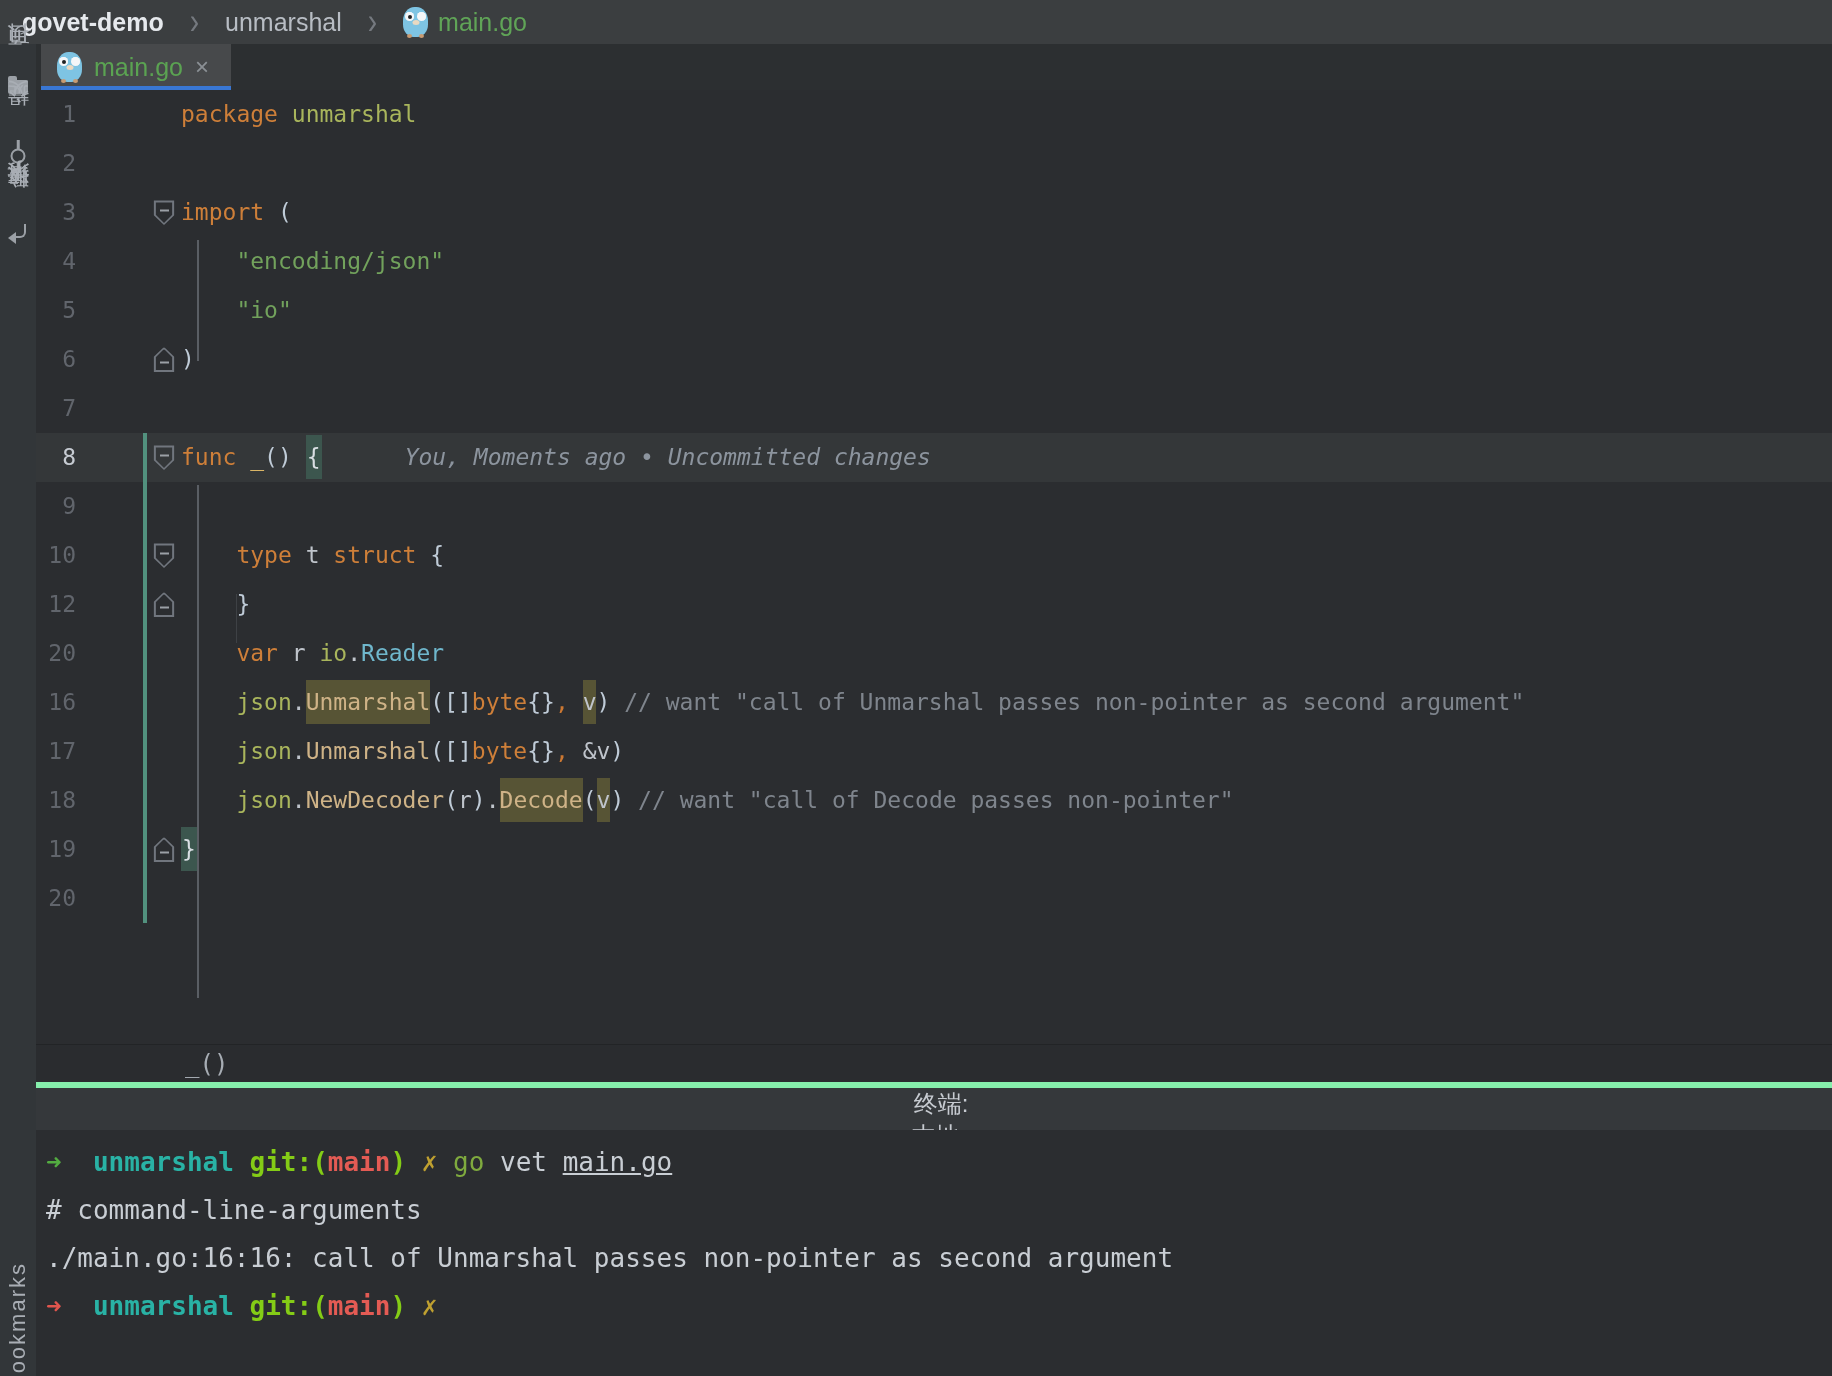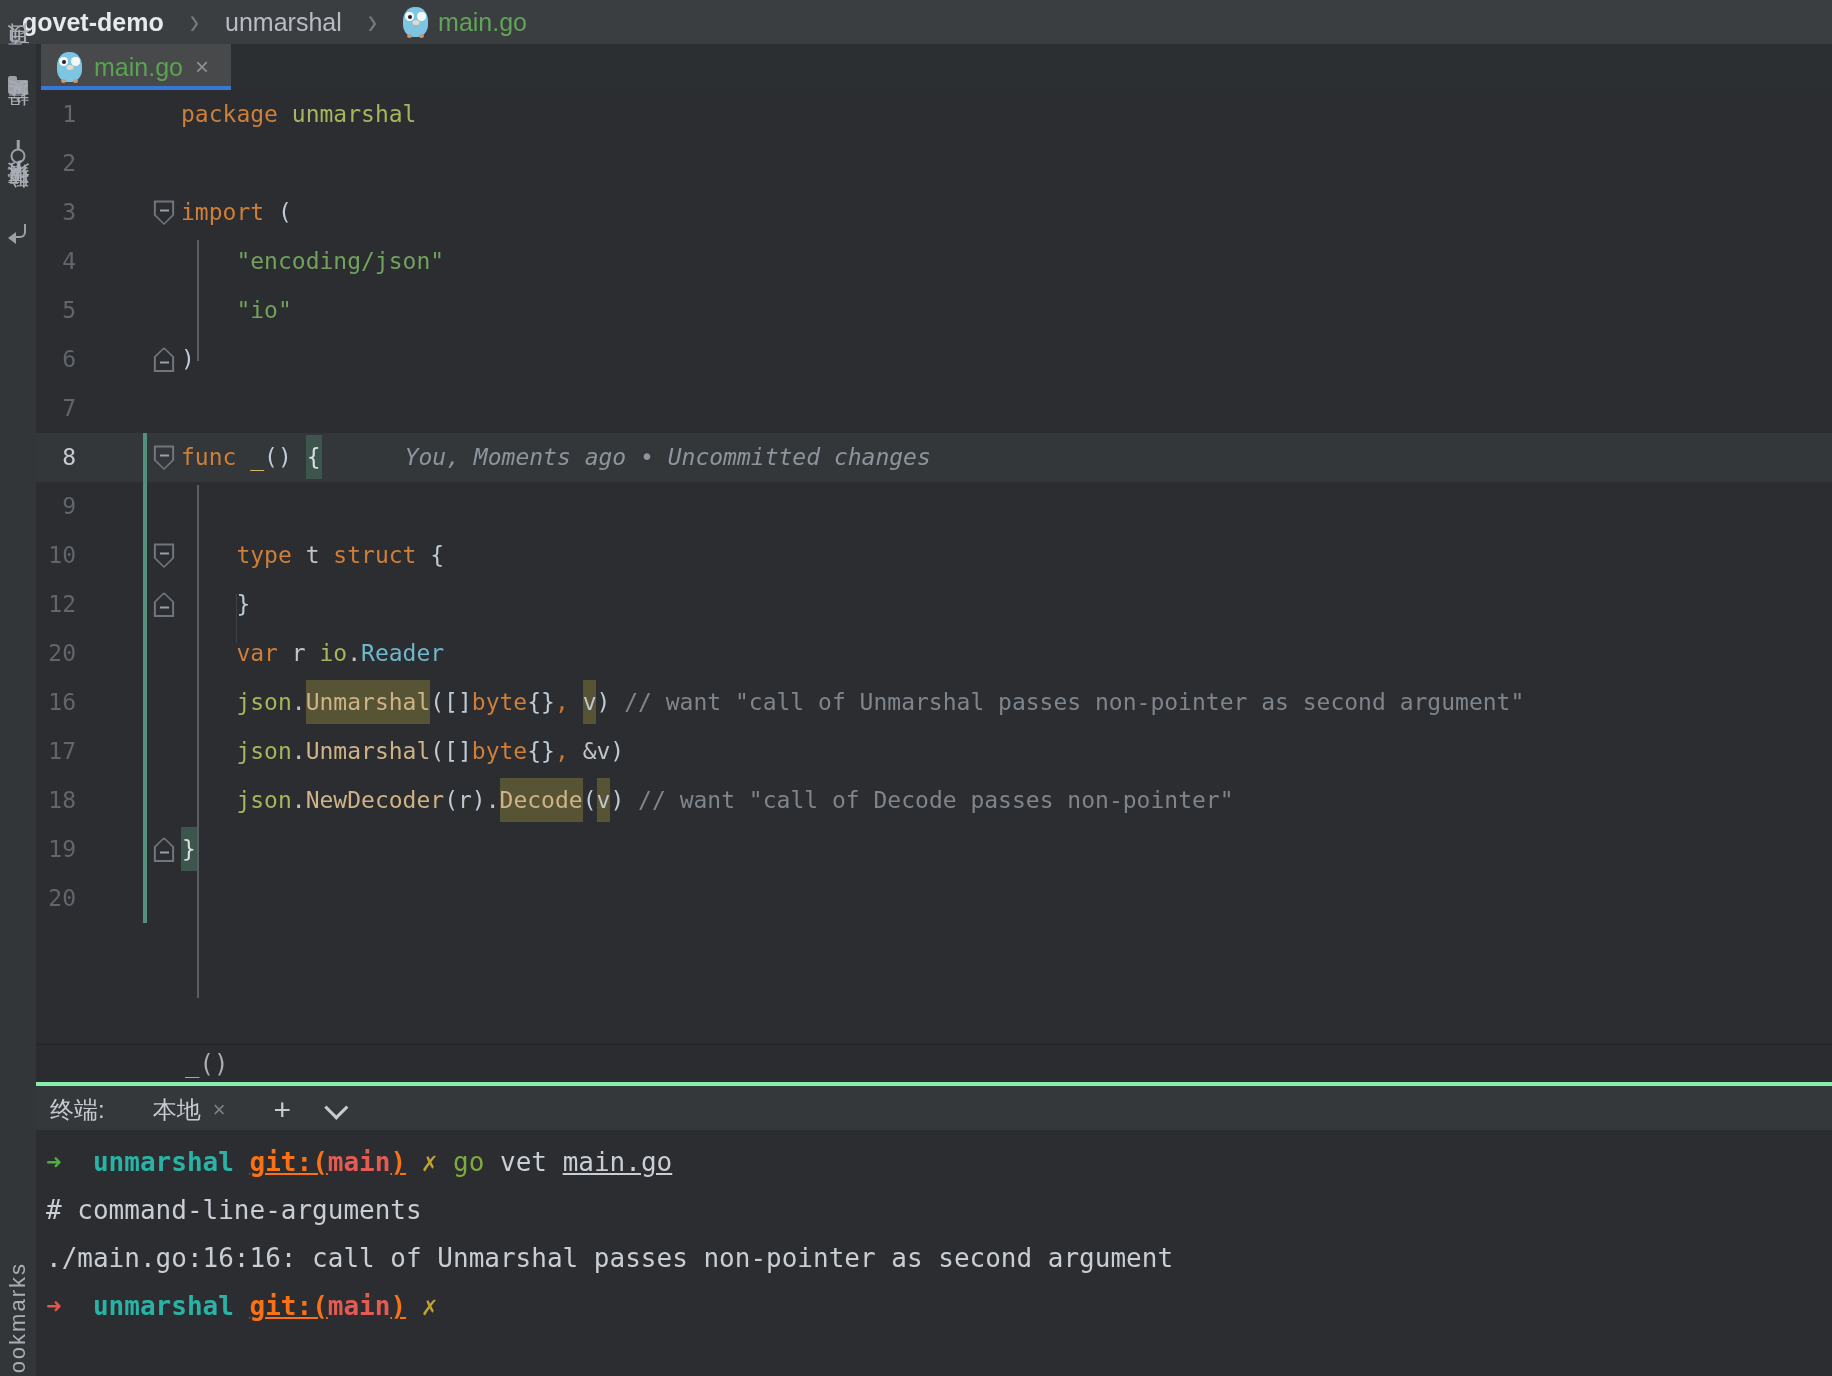--- a/index.html
+++ b/index.html
@@ -84,36 +84,36 @@
   .tk-blame{color:#8C949E;font-style:italic;}
   .hl-weak{background:#575435;padding:9px 0;}
   .hl-brace{background:#3C564E;padding:9px 1px;color:#D9DEE3;}
 
   
   .crumbrow{position:absolute;left:36px;right:0;top:1044px;height:38px;background:#2A2C2F;border-top:1px solid #222426;
             display:flex;align-items:center;}
   .crumb-label{font-size:24px;color:#A7ADB4;margin-left:149px;cursor:pointer;}
 
   
-  .termheader{position:absolute;left:36px;right:0;top:1082px;height:48px;background:#35383B;border-top:4px solid #86efac;
-              display:flex;align-items:center;}
+  .termheader{position:absolute;left:36px;right:0;top:1082px;height:48px;background:#35383B;border-top:6px solid #86efac;
+              display:flex;align-items:center;flex-direction:column;}
   .term-title{font-size:24px;color:#C7CBD1;margin-left:14px;}
   .term-tab{position:relative;height:100%;display:flex;align-items:center;gap:12px;padding:0 20px;margin-left:28px;cursor:pointer;}
   .term-tab-label{font-size:24px;color:#C7CBD1;}
   .term-tab-close{font-size:22px;color:#7E838A;cursor:pointer;}
   .term-tab .term-underline{position:absolute;left:0;right:0;bottom:0;height:4px;background:#9CA1A8;border-radius:3px 3px 0 0;}
   .term-add{font-size:30px;color:#C7CBD1;margin-left:28px;cursor:pointer;line-height:1;}
   .term-chevron{width:14px;height:14px;border-right:3px solid #C7CBD1;border-bottom:3px solid #C7CBD1;
                 transform:rotate(45deg) translateY(-4px);margin-left:34px;cursor:pointer;}
 
   
   .terminal{position:absolute;left:36px;right:0;top:1130px;bottom:0;background:#2B2D30;padding:8px 0 0 10px;cursor:text;}
   .term-line{font-size:26px;line-height:48px;white-space:pre;}
   .tk-ar-g{color:#53AC41;font-weight:bold;} .tk-ar-r{color:#E0554D;font-weight:bold;}
-  .tk-cy{color:#29B2A5;font-weight:bold;} .tk-bl{color:#f97316;font-weight:bold;text-decoration:underline;}
+  .tk-cy{color:#29B2A5;font-weight:bold;} .tk-bl{color:#84cc16;font-weight:bold;}
   .tk-rd{color:#E45B54;font-weight:bold;} .tk-yw{color:#BFA030;font-weight:bold;}
   .tk-gn{color:#7FAA3E;} .tk-wh{color:#C9CED4;} .tk-file{color:#C9CED4;text-decoration:underline;}
 </style>
 </head>
 <body>
 
 <div class="topbar">
     <span class="bc-item bold">
       <span>govet-demo</span>
     </span>

